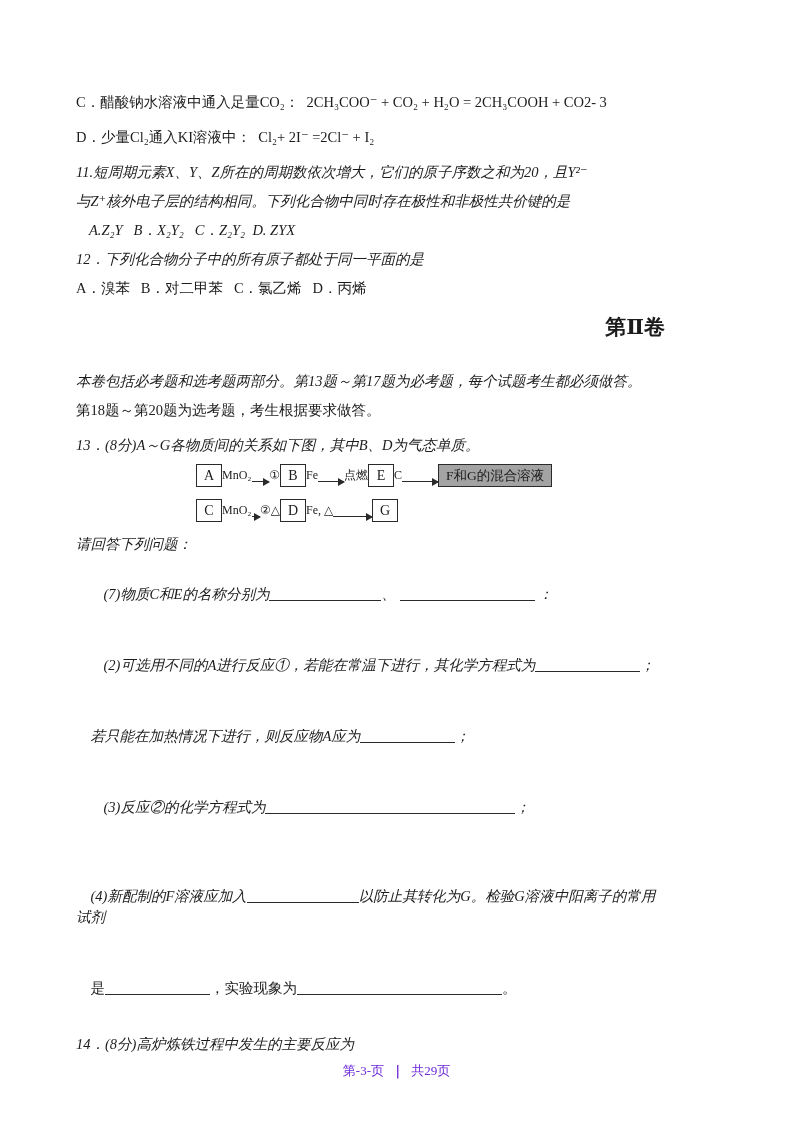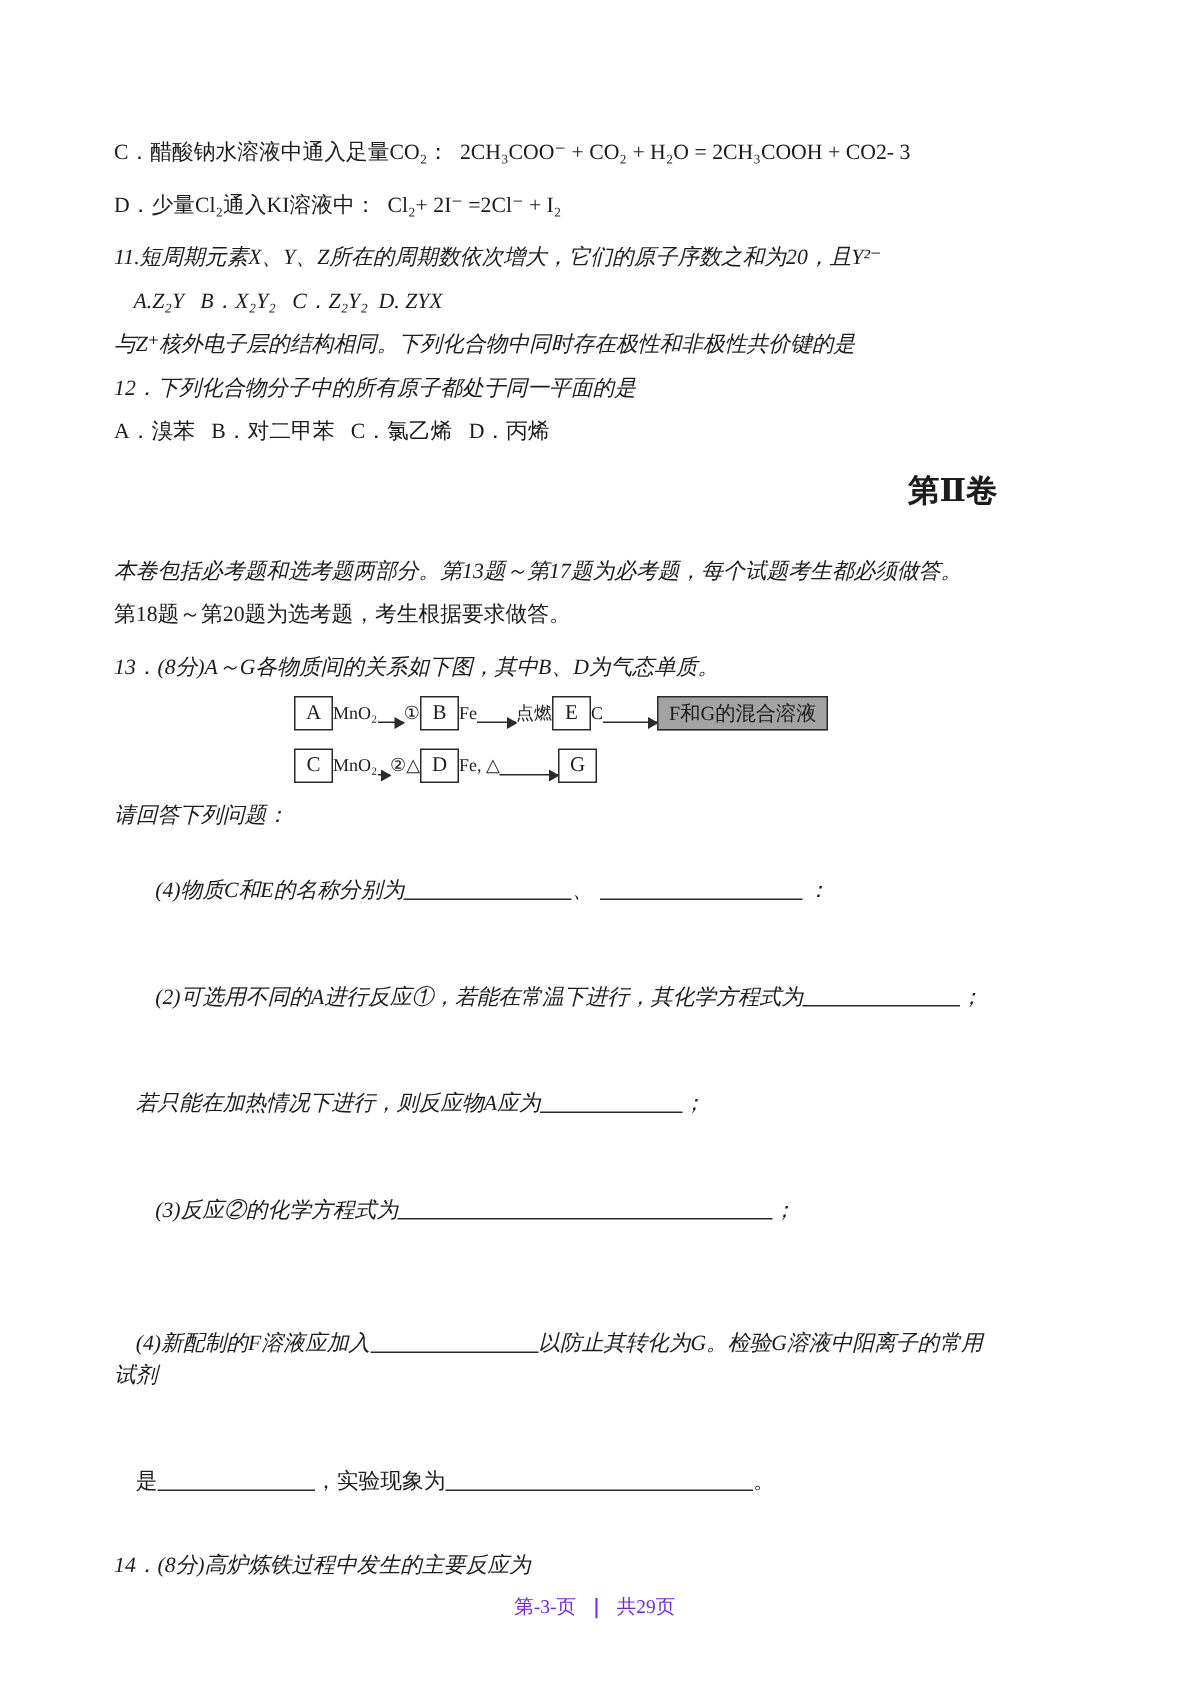--- a/index.html
+++ b/index.html
@@ -74,22 +74,22 @@
 </style>
 </head>
 <body>
 
 <div class="page">
 
   <div class="line">C．醋酸钠水溶液中通入足量CO₂：  2CH₃COO⁻ + CO₂ + H₂O = 2CH₃COOH + CO2- 3</div>
   <div class="line">D．少量Cl₂通入KI溶液中：  Cl₂+ 2I⁻ =2Cl⁻ + I₂</div>
 
   <div class="line tight">11.短周期元素X、Y、Z所在的周期数依次增大，它们的原子序数之和为20，且Y²⁻</div>
+  <div class="line tight">与Z⁺核外电子层的结构相同。下列化合物中同时存在极性和非极性共价键的是</div>
   <div class="line tight opts">A.Z₂Y   B．X₂Y₂   C．Z₂Y₂  D. ZYX</div>
-  <div class="line tight">与Z⁺核外电子层的结构相同。下列化合物中同时存在极性和非极性共价键的是</div>
 
   <div class="line tight">12．下列化合物分子中的所有原子都处于同一平面的是</div>
   <div class="line">A．溴苯   B．对二甲苯   C．氯乙烯   D．丙烯</div>
 
   <h1 class="section-title">第Ⅱ卷</h1>
 
   <div class="line tight">本卷包括必考题和选考题两部分。第13题～第17题为必考题，每个试题考生都必须做答。</div>
   <div class="line">第18题～第20题为选考题，考生根据要求做答。</div>
 
   <div class="line tight">13．(8分)A～G各物质间的关系如下图，其中B、D为气态单质。</div>
@@ -129,21 +129,21 @@
         <span class="aline"></span>
         <span class="bot"></span>
       </div>
       <div class="dbox">G</div>
     </div>
   </div>
 
   <div class="line tight">请回答下列问题：</div>
 
   <div class="line tight opts">
-    <span>(4)物质C和E的名称分别为</span><span class="blank bw112"></span><span>、 </span><span class="blank bw135"></span> <span>：</span>
+    <span>(7)物质C和E的名称分别为</span><span class="blank bw112"></span><span>、 </span><span class="blank bw135"></span> <span>：</span>
   </div>
 
   <div class="line tight opts">
     <span>(2)可选用不同的A进行反应①，若能在常温下进行，其化学方程式为</span><span class="blank bw105"></span><span>；</span>
   </div>
 
   <div class="line tight">
     <span>若只能在加热情况下进行，则反应物A应为</span><span class="blank bw95"></span><span>；</span>
   </div>
 

